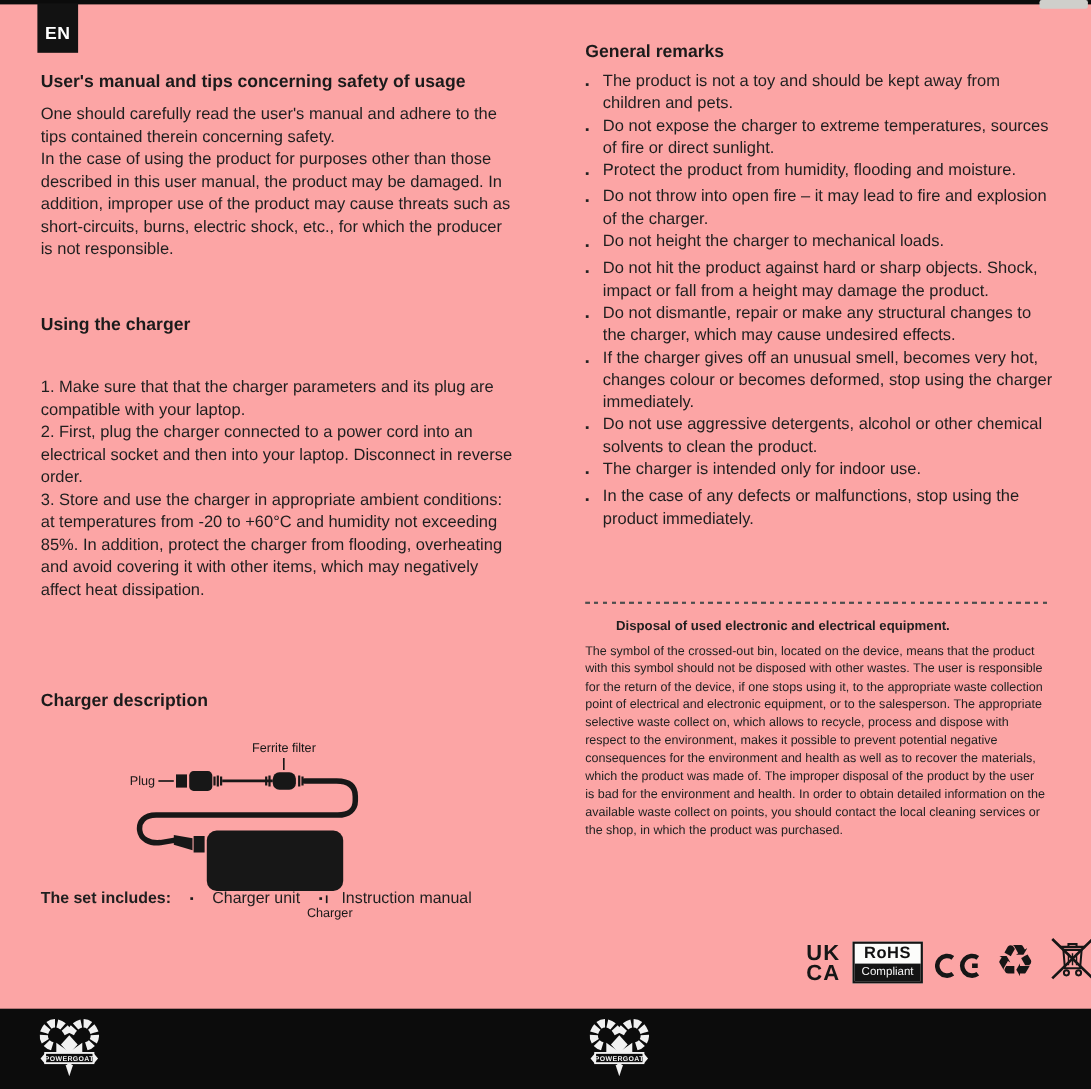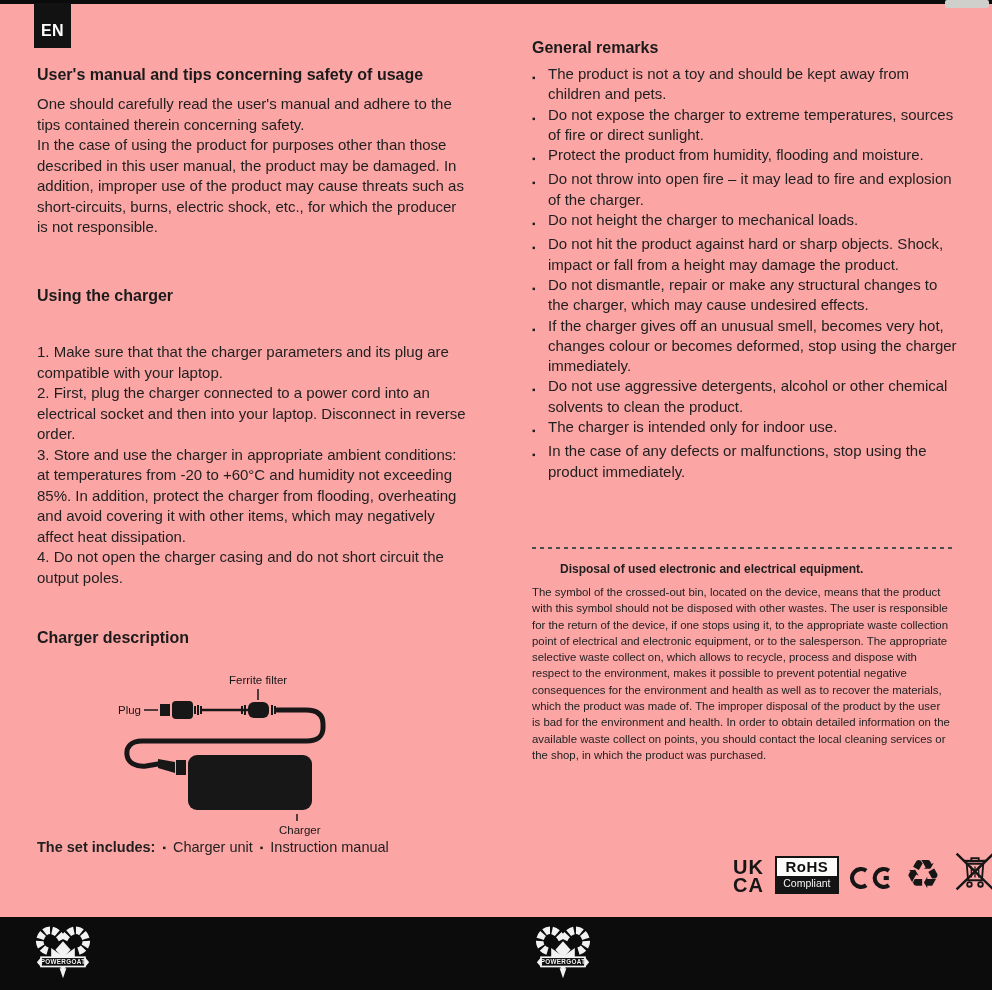--- a/index.html
+++ b/index.html
@@ -19,21 +19,21 @@
   }
   h2.sec { font-size:16px; font-weight:bold; color:#1b1b1b; }
   .l-title { position:absolute; left:37px; top:66px; width:440px; }
   .l-intro { position:absolute; left:37px; top:94px; width:430px; font-size:15px; line-height:20.5px; }
   .l-intro p { margin:0; }
   .l-using-h { position:absolute; left:37px; top:287px;text-align:center; }
   .l-steps { position:absolute; left:37px; top:314px; width:430px; font-size:15px; line-height:20.5px;margin-top:28px; }
   .l-steps p { margin:0; }
   .l-desc-h { position:absolute; left:37px; top:629px; }
   .diagram { position:absolute; left:30px; top:663px; }
-  .set-row { position:absolute; left:37px; top:839px; font-size:14.5px; display:flex; align-items:flex-end; gap:7px; }
+  .set-row { position:absolute; left:37px; top:809px; font-size:14.5px; display:flex; align-items:flex-end; gap:17px; }
   .set-row .lbl { font-weight:bold; }
   .sq { font-size:10px; line-height:1; position:relative; top:-2px; color:#1b1b1b; }
 
   .r-heading { position:absolute; left:532px; top:39px; }
   .r-bullets { position:absolute; left:532px; top:64px; width:426px; font-size:15px; line-height:20.3px; list-style:none; }
   .r-bullets li { display:flex; }
   .r-bullets .bullet { width:16px; flex:none; font-size:10px; padding-top:4px; }
   .r-bullets .btext { flex:1; }
   .dashline { position:absolute; left:532px; top:547px; width:420px; height:2px;
     background:repeating-linear-gradient(90deg,#4d4d4d 0 4px, rgba(0,0,0,0) 4px 8px); }
@@ -70,21 +70,20 @@
     <p>One should carefully read the user's manual and adhere to the tips contained therein concerning safety.</p>
     <p>In the case of using the product for purposes other than those described in this user manual, the product may be damaged. In addition, improper use of the product may cause threats such as short-circuits, burns, electric shock, etc., for which the producer is not responsible.</p>
   </div>
 
   <h2 class="sec l-using-h">Using the charger</h2>
 
   <div class="l-steps">
     <p>1. Make sure that that the charger parameters and its plug are compatible with your laptop.</p>
     <p>2. First, plug the charger connected to a power cord into an electrical socket and then into your laptop. Disconnect in reverse order.</p>
     <p>3. Store and use the charger in appropriate ambient conditions: at temperatures from -20 to +60°C and humidity not exceeding 85%. In addition, protect the charger from flooding, overheating and avoid covering it with other items, which may negatively affect heat dissipation.</p>
-    <p>4. Do not open the charger casing and do not short circuit the output poles.</p>
   </div>
 
   <h2 class="sec l-desc-h">Charger description</h2>
 
   <svg class="diagram" width="430" height="177" viewBox="0 0 430 177">
     <g fill="#171717" stroke="#171717">
       <text x="199" y="21" font-size="11.5" stroke="none">Ferrite filter</text>
       <line x1="228" y1="26" x2="228" y2="37" stroke-width="1.5"></line>
       <text x="88" y="51" font-size="11.5" stroke="none">Plug</text>
       <line x1="114" y1="47" x2="128" y2="47" stroke-width="1.5"></line>

